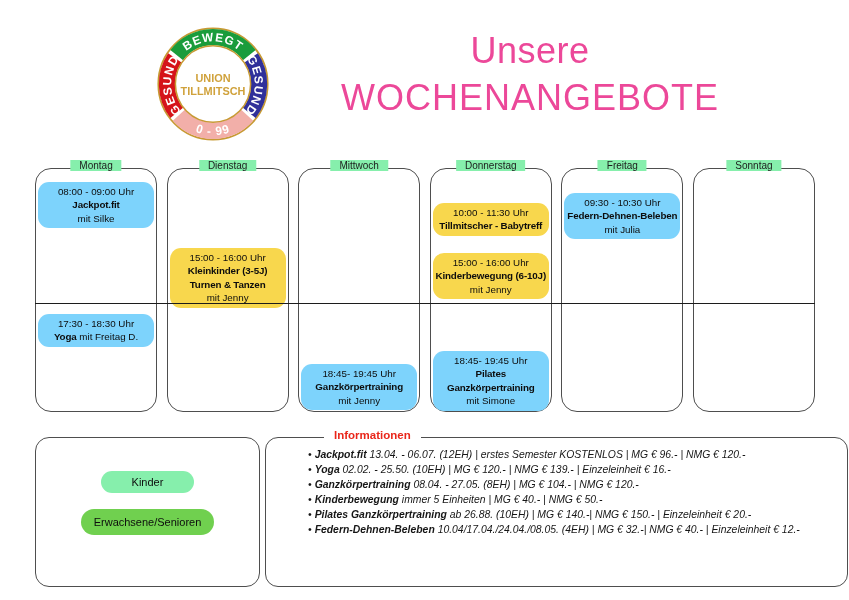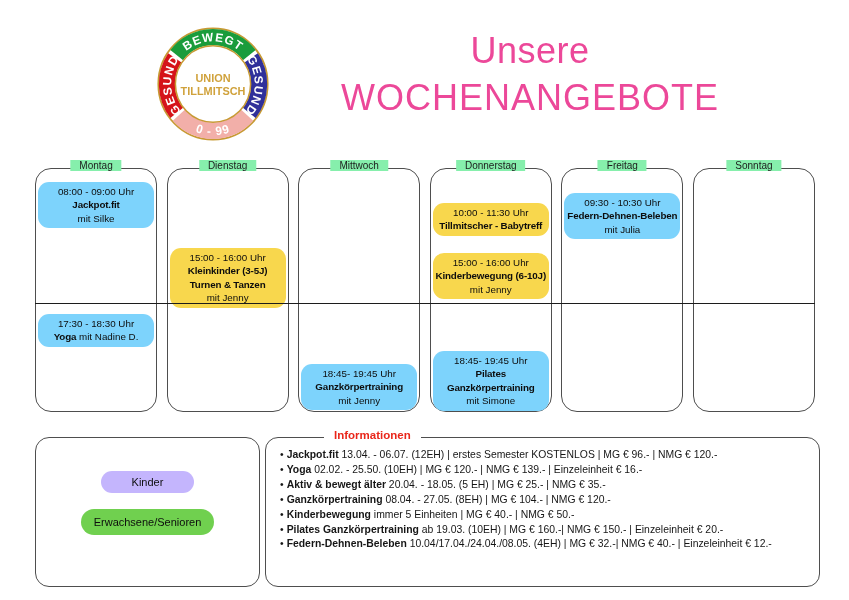--- a/index.html
+++ b/index.html
@@ -21,28 +21,28 @@
   .divider{position:absolute;left:0;right:0;top:148px;border-top:1.7px solid #1c1c1c;z-index:3;}
   .slot{position:absolute;left:2px;right:2px;border-radius:11px;padding:3px 2px;text-align:center;font-size:9.8px;line-height:13.4px;color:#0d0d0d;z-index:2;}
   .slot b{letter-spacing:-.15px;}
   .slot.green{background:#7dd3fc;}
   .slot.yellow{background:#f8d74d;}
   .slot.stack span{display:block;}
 
   
   .legend{position:absolute;left:35px;top:437px;width:223px;height:148px;border:1.5px solid #4e4e4e;border-radius:14px;display:flex;flex-direction:column;align-items:center;}
   .pill{border-radius:14px;font-size:11px;color:#0d0d0d;text-align:center;}
-  .pill.yellow{background:#c4b5fd;margin-top:33px;padding:5px 31px;}
+  .pill.yellow{background:#86efac;margin-top:33px;padding:5px 31px;}
   .pill.green{background:#70d04f;margin-top:16px;padding:7px 13px;}
 
   
-  .info{position:absolute;left:265px;top:437px;width:553px;height:148px;border:1.5px solid #4e4e4e;border-radius:13px;background:#fff;}
+  .info{position:absolute;left:265px;top:437px;width:553px;height:148px;border:1.5px solid #4e4e4e;border-radius:13px;background:#fff;padding-left:28px;}
   .info-head{position:absolute;top:-9px;left:58px;background:#fff;padding:0 10px;color:#e9261a;font-weight:bold;font-size:11.5px;}
   .info-body{padding:10px 8px 4px 14px;}
-  .info-line{font-size:10.4px;line-height:14.9px;color:#161616;white-space:nowrap;}
+  .info-line{font-size:10.4px;line-height:14.9px;color:#161616;white-space:nowrap;font-style:italic;}
   .info-line .blt{margin-right:3px;}
 </style>
 </head>
 <body>
 
 <div class="logo">
   <svg viewBox="0 0 120 120" preserveAspectRatio="none">
     <circle cx="60" cy="60" r="57.6" fill="#ffffff" stroke="#c79a33" stroke-width="1.8"></circle>
     <path d="M 21.8 30.1 A 48.5 48.5 0 0 1 98.2 30.1" fill="none" stroke="#1a9c3b" stroke-width="17"></path>
     <path d="M 100.2 32.9 A 48.5 48.5 0 0 1 98.2 89.9" fill="none" stroke="#30309a" stroke-width="17"></path>
@@ -81,21 +81,21 @@
   <div class="divider"></div>
 
   <div class="col">
     <span class="day">Montag</span>
     <div class="slot green stack" style="top:13px">
       <div>08:00 - 09:00 Uhr</div>
       <div><b>Jackpot.fit</b> <span>mit Silke</span></div>
     </div>
     <div class="slot green" style="top:145px">
       <div>17:30 - 18:30 Uhr</div>
-      <div><b>Yoga</b> <span>mit Nadine D.</span></div>
+      <div><b>Yoga</b> <span>mit Freitag D.</span></div>
     </div>
   </div>
 
   <div class="col">
     <span class="day">Dienstag</span>
     <div class="slot yellow stack" style="top:79px">
       <div>15:00 - 16:00 Uhr</div>
       <div><b>Kleinkinder (3-5J) Turnen &amp; Tanzen</b> <span>mit Jenny</span></div>
     </div>
   </div>
@@ -141,19 +141,18 @@
 <div class="legend">
   <div class="pill yellow">Kinder</div>
   <div class="pill green">Erwachsene/Senioren</div>
 </div>
 
 <div class="info">
   <span class="info-head">Informationen</span>
   <div class="info-body">
     <div class="info-line"><span class="blt">•</span><b>Jackpot.fit</b> <span>13.04. - 06.07. (12EH) | erstes Semester KOSTENLOS | MG € 96.- | NMG € 120.-</span></div>
     <div class="info-line"><span class="blt">•</span><b>Yoga</b> <span>02.02. - 25.50. (10EH) | MG € 120.- | NMG € 139.- | Einzeleinheit € 16.-</span></div>
-    <div class="info-line"><span class="blt">•</span><b>Aktiv &amp; bewegt älter</b> <span>20.04. - 18.05. (5 EH) | MG € 25.- | NMG € 35.-</span></div>
     <div class="info-line"><span class="blt">•</span><b>Ganzkörpertraining</b> <span>08.04. - 27.05. (8EH) | MG € 104.- | NMG € 120.-</span></div>
     <div class="info-line"><span class="blt">•</span><b>Kinderbewegung</b> <span>immer 5 Einheiten | MG € 40.- | NMG € 50.-</span></div>
-    <div class="info-line"><span class="blt">•</span><b>Pilates Ganzkörpertraining</b> <span>ab 19.03. (10EH) | MG € 160.-| NMG € 150.- | Einzeleinheit € 20.-</span></div>
+    <div class="info-line"><span class="blt">•</span><b>Pilates Ganzkörpertraining</b> <span>ab 26.88. (10EH) | MG € 140.-| NMG € 150.- | Einzeleinheit € 20.-</span></div>
     <div class="info-line"><span class="blt">•</span><b>Federn-Dehnen-Beleben</b> <span>10.04/17.04./24.04./08.05. (4EH) | MG € 32.-| NMG € 40.- | Einzeleinheit € 12.-</span></div>
   </div>
 </div>
 
 </body></html>

